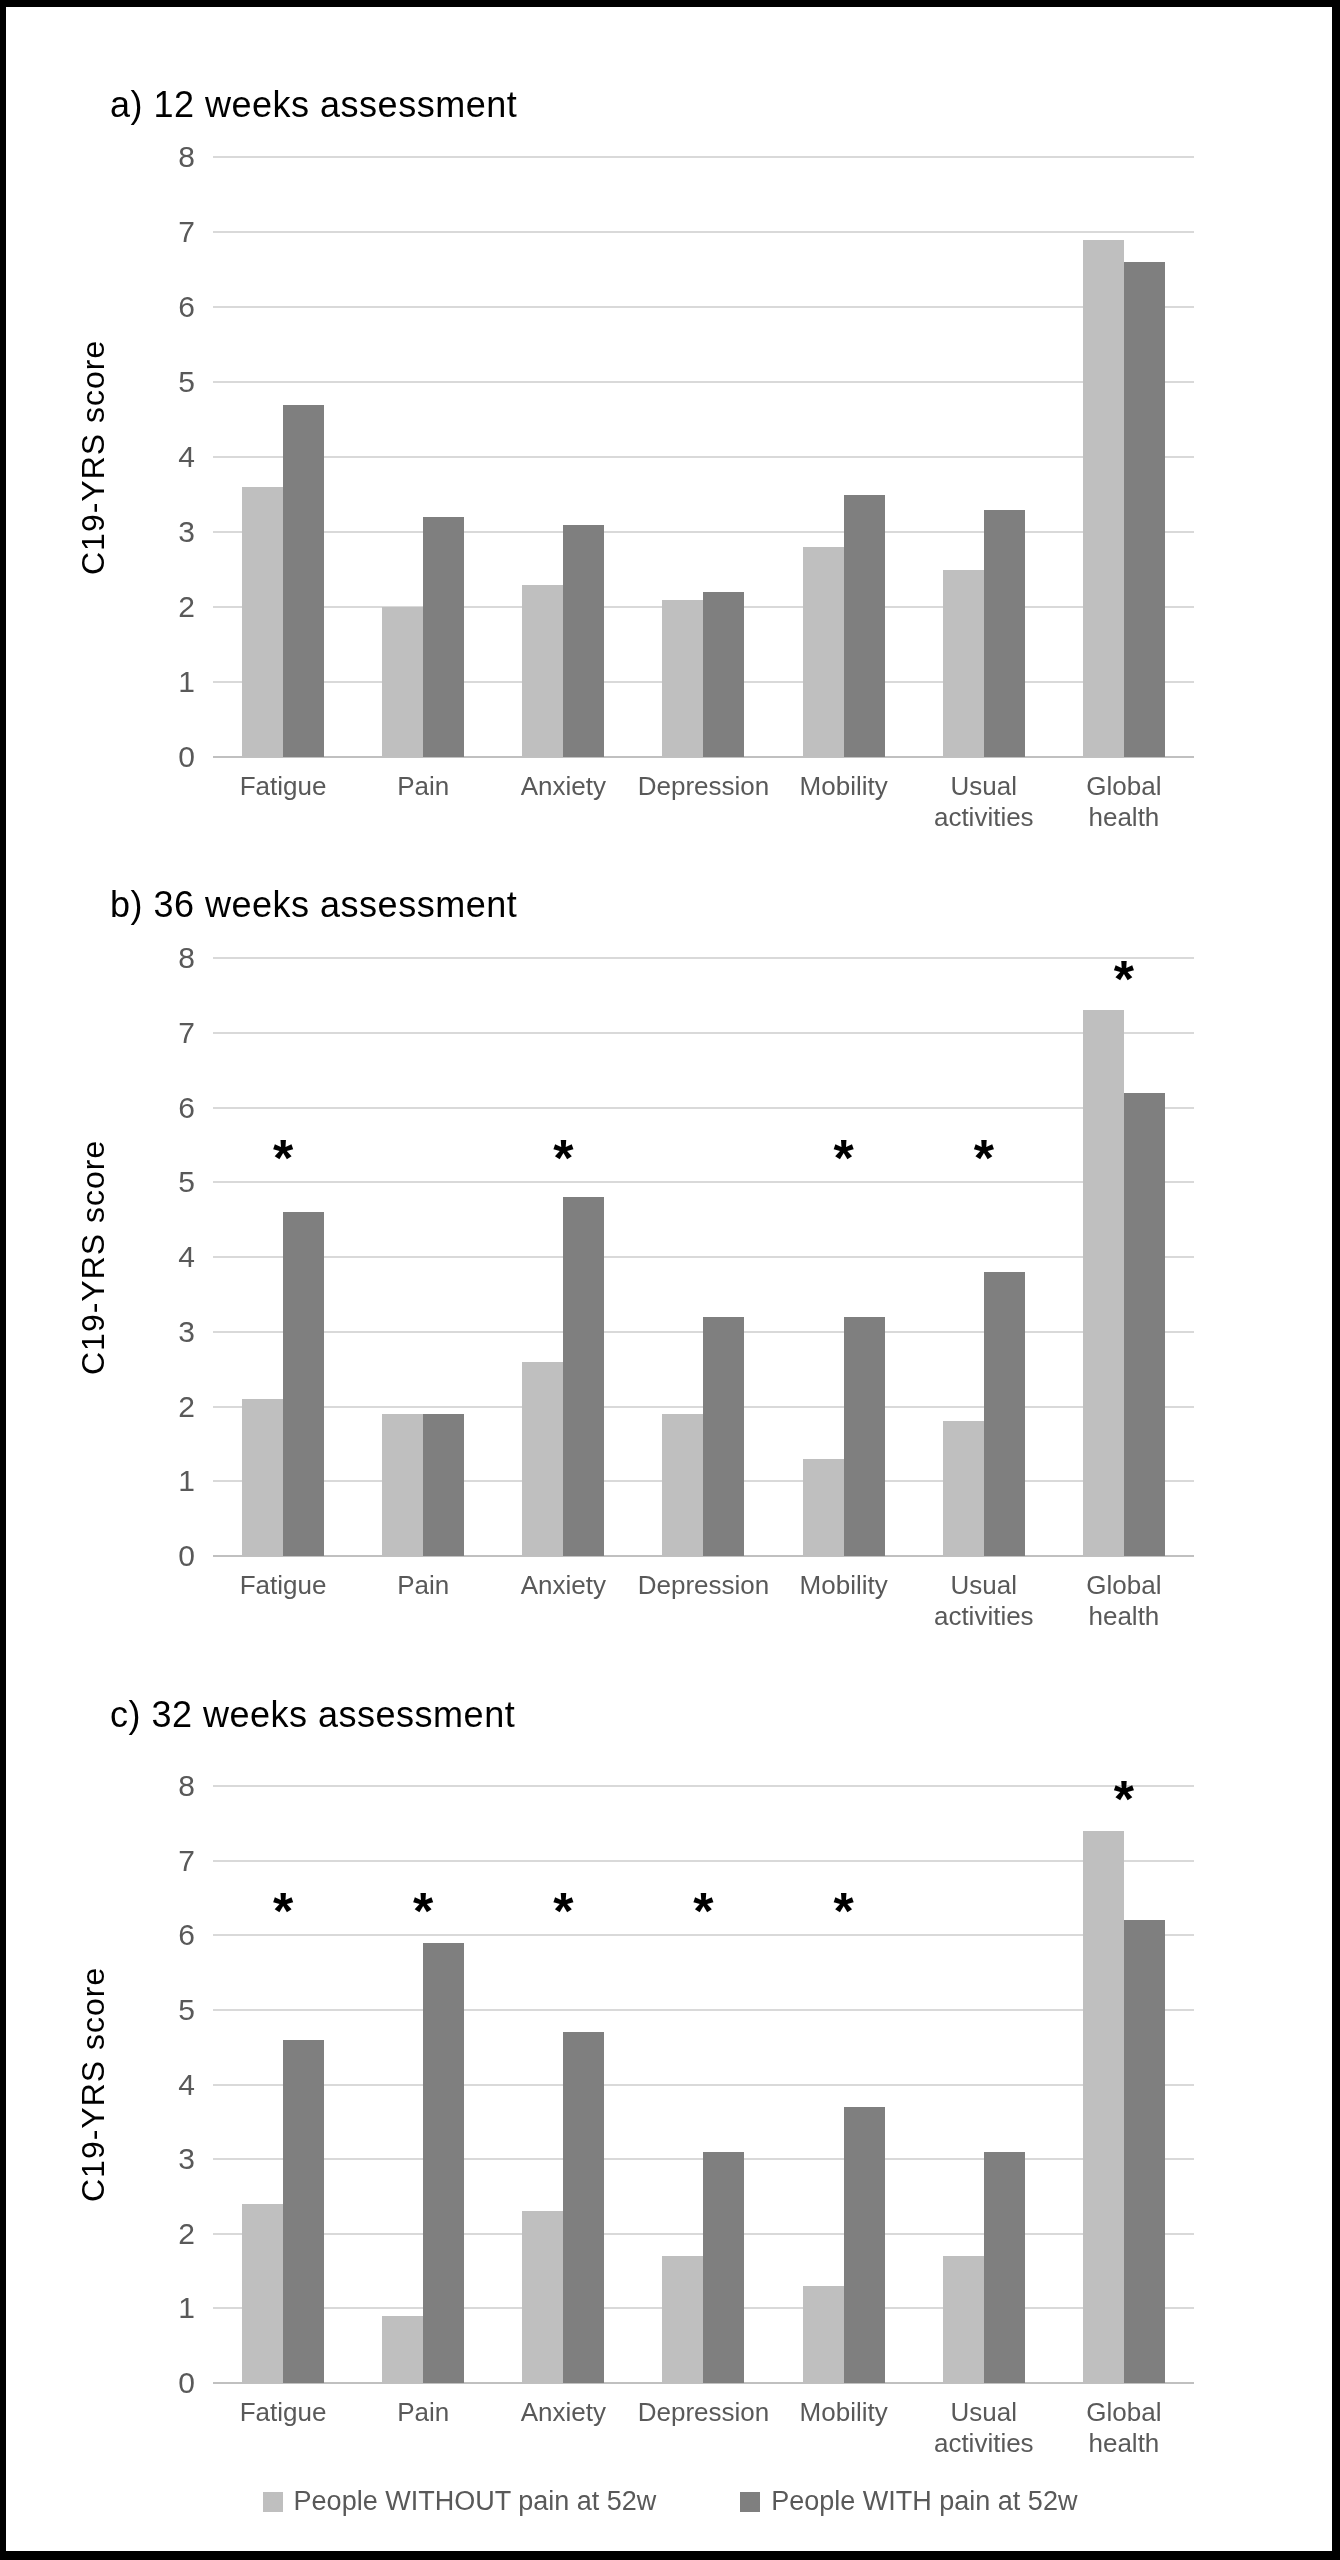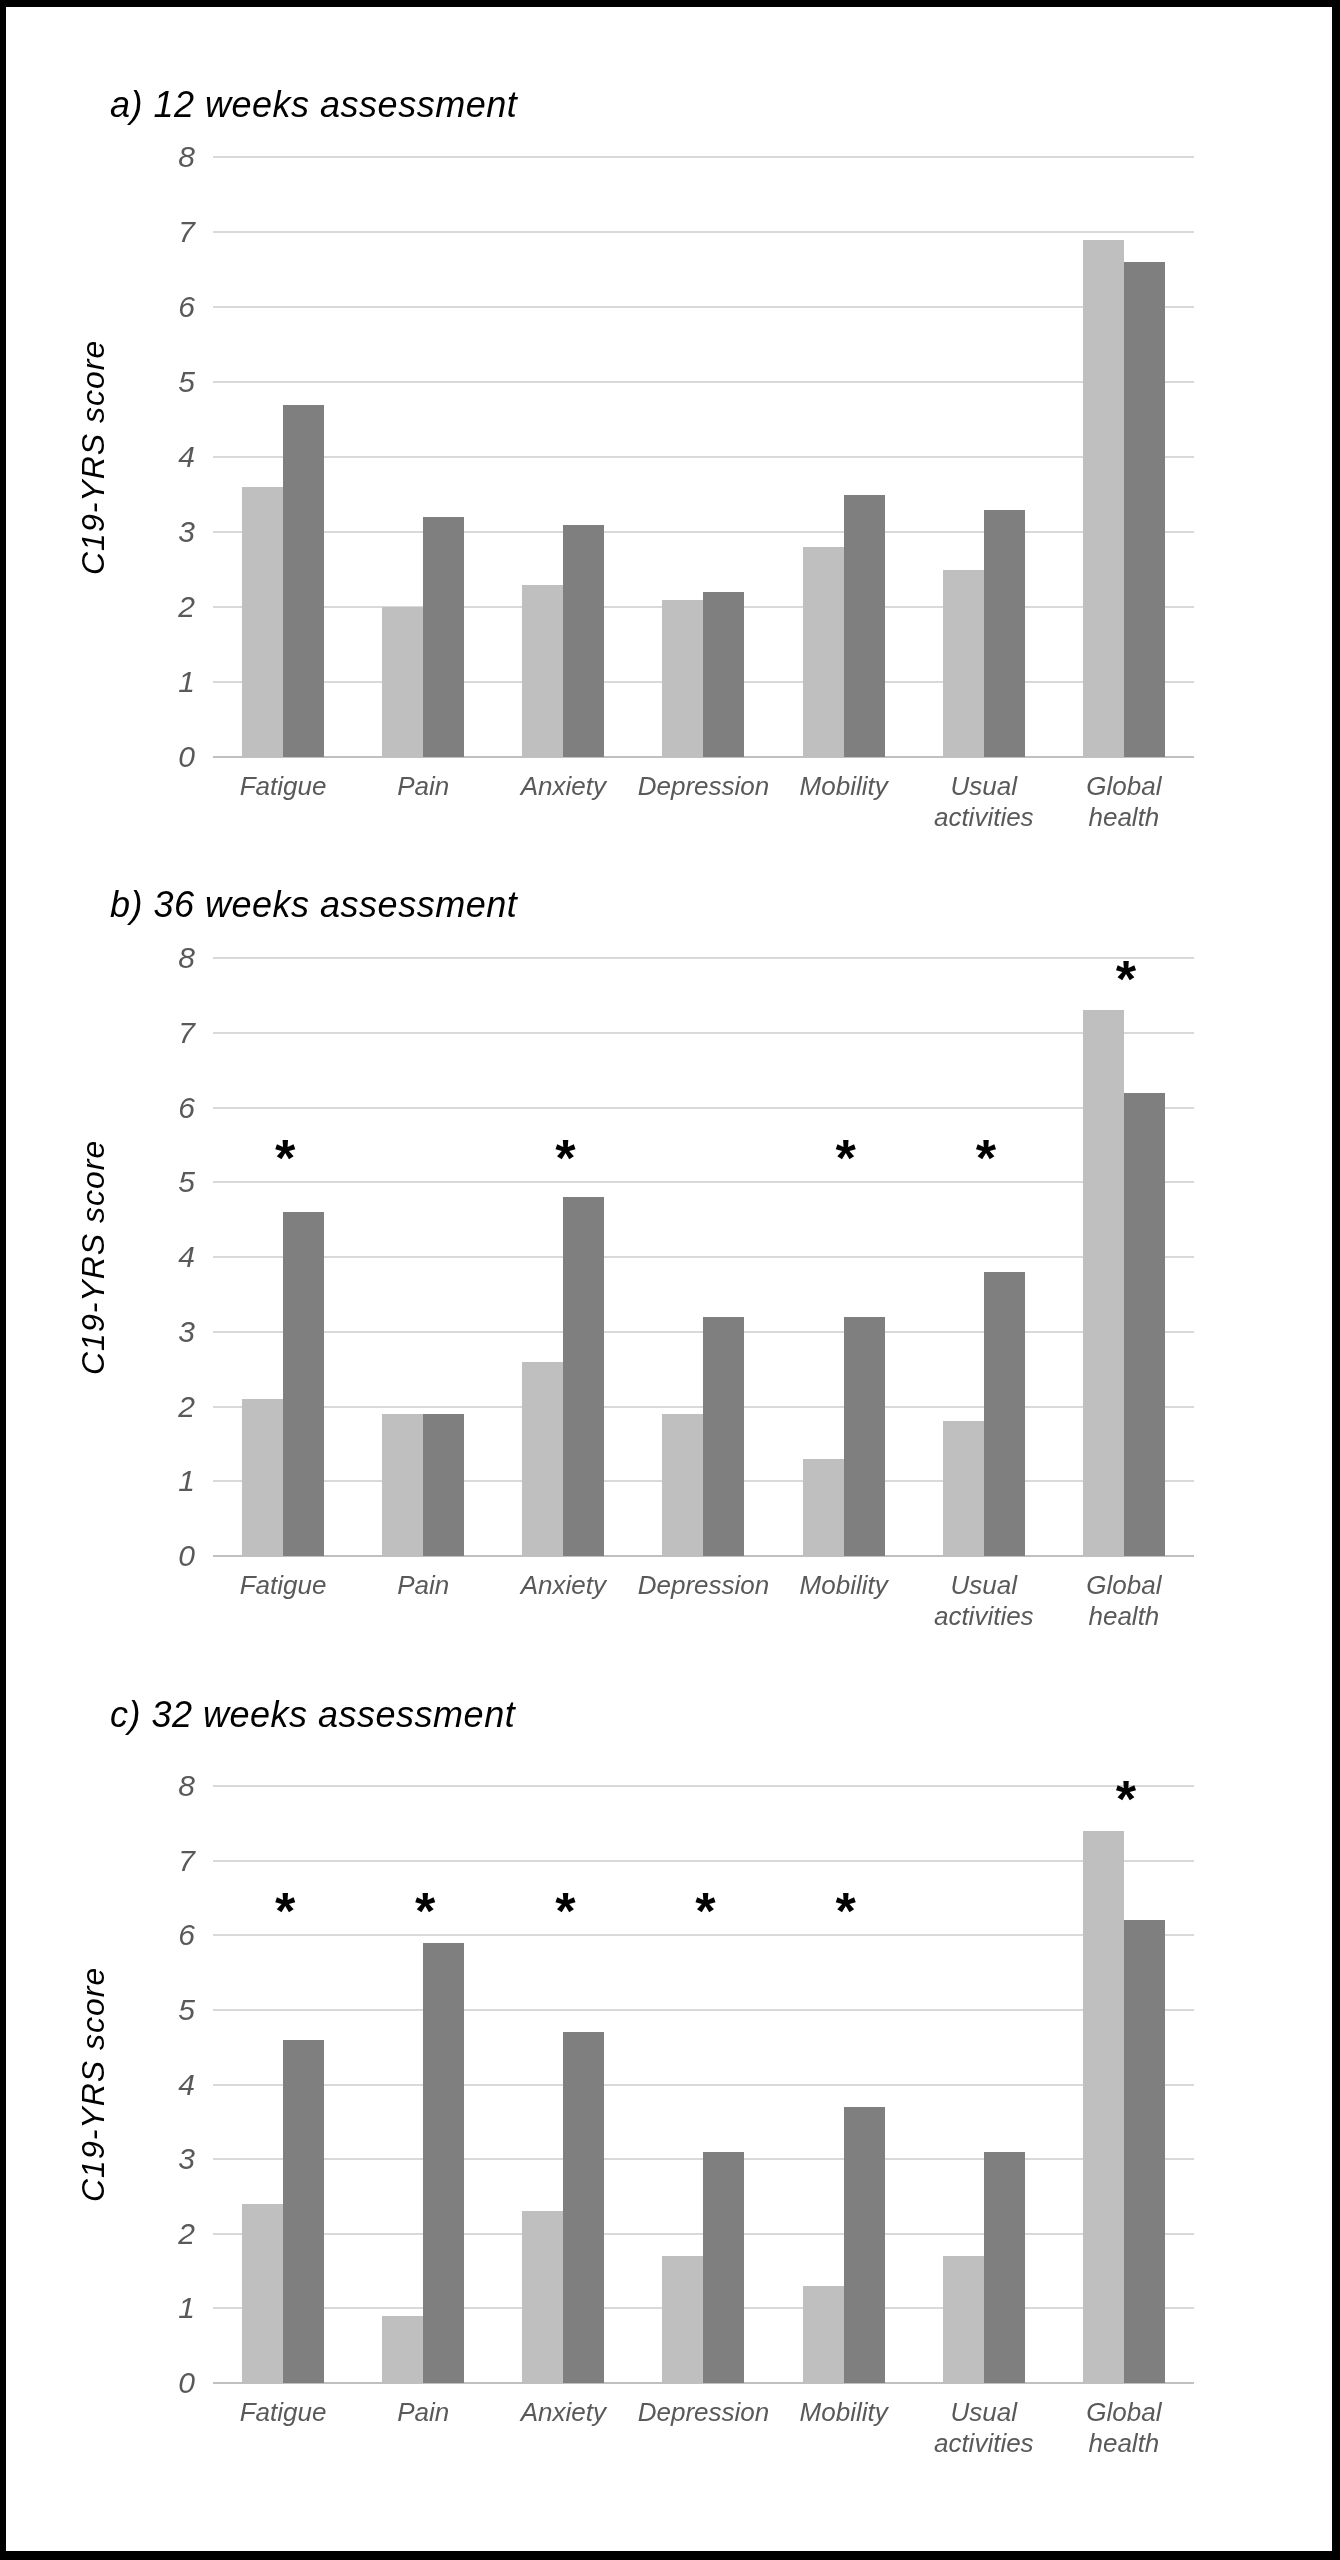--- a/index.html
+++ b/index.html
@@ -35,21 +35,21 @@
         font-size:52px;font-weight:700;color:var(--sig-color,#000);transform:translateY(6px);}
   .legend{position:absolute;left:0;right:0;top:2486px;display:flex;justify-content:center;
         align-items:center;gap:84px;}
   .legend-item{display:flex;align-items:center;gap:11px;}
   .swatch{width:20px;height:20px;display:inline-block;}
   .legend-label{font-size:27px;color:var(--legend-text,#595959);white-space:nowrap;}
 </style>
 </head>
 <body>
 
-<div class="page" style="--bar-light: #bfbfbf; --bar-dark: #7f7f7f; --gridline: #d9d9d9; --baseline: #c0c0c0; --tick-text: #595959; --title-text: #000000; --legend-text: #595959; --sig-color: #000000; background: rgb(0, 0, 0); font-style: italic;">
+<div class="page" style="--bar-light: #bfbfbf; --bar-dark: #7f7f7f; --gridline: #d9d9d9; --baseline: #c0c0c0; --tick-text: #595959; --title-text: #000000; --legend-text: #595959; --sig-color: #000000; background: rgb(0, 0, 0);">
   <div class="paper" style="background: rgb(255, 255, 255);"></div>
 
   <section>
     <h2 class="panel-title t-a">a) 12 weeks assessment</h2>
     <div class="ylabel y-a">C19-YRS score</div>
     <div class="plot p-a">
         <div class="gridline baseline" style="bottom: calc(0% - 1px);"></div>
         <div class="tick-label" style="bottom: calc(0% - 15px);">0</div>
         <div class="gridline" style="bottom: calc(12.5% - 1px);"></div>
         <div class="tick-label" style="bottom: calc(12.5% - 15px);">1</div>
@@ -235,13 +235,23 @@
         <div class="group" style="left: 85.7143%; width: 14.2857%;">
           <div class="bar light" style="left: calc(50% - 41px); height: 92.5%;"></div>
           <div class="bar dark" style="left: 50%; height: 77.5%;"></div>
           <div class="cat-label">Global
 health</div>
           <div class="sig" style="bottom: calc(98.75% - 30px);">*</div>
         </div>
       </div>
   </section>
 
+  <div class="legend">
+    <div class="legend-item">
+      <span class="swatch" style="background: rgb(191, 191, 191);"></span>
+      <span class="legend-label">People WITHOUT pain at 52w</span>
+    </div>
+    <div class="legend-item">
+      <span class="swatch" style="background: rgb(127, 127, 127);"></span>
+      <span class="legend-label">People WITH pain at 52w</span>
+    </div>
+  </div>
 </div>
 
 </body></html>

